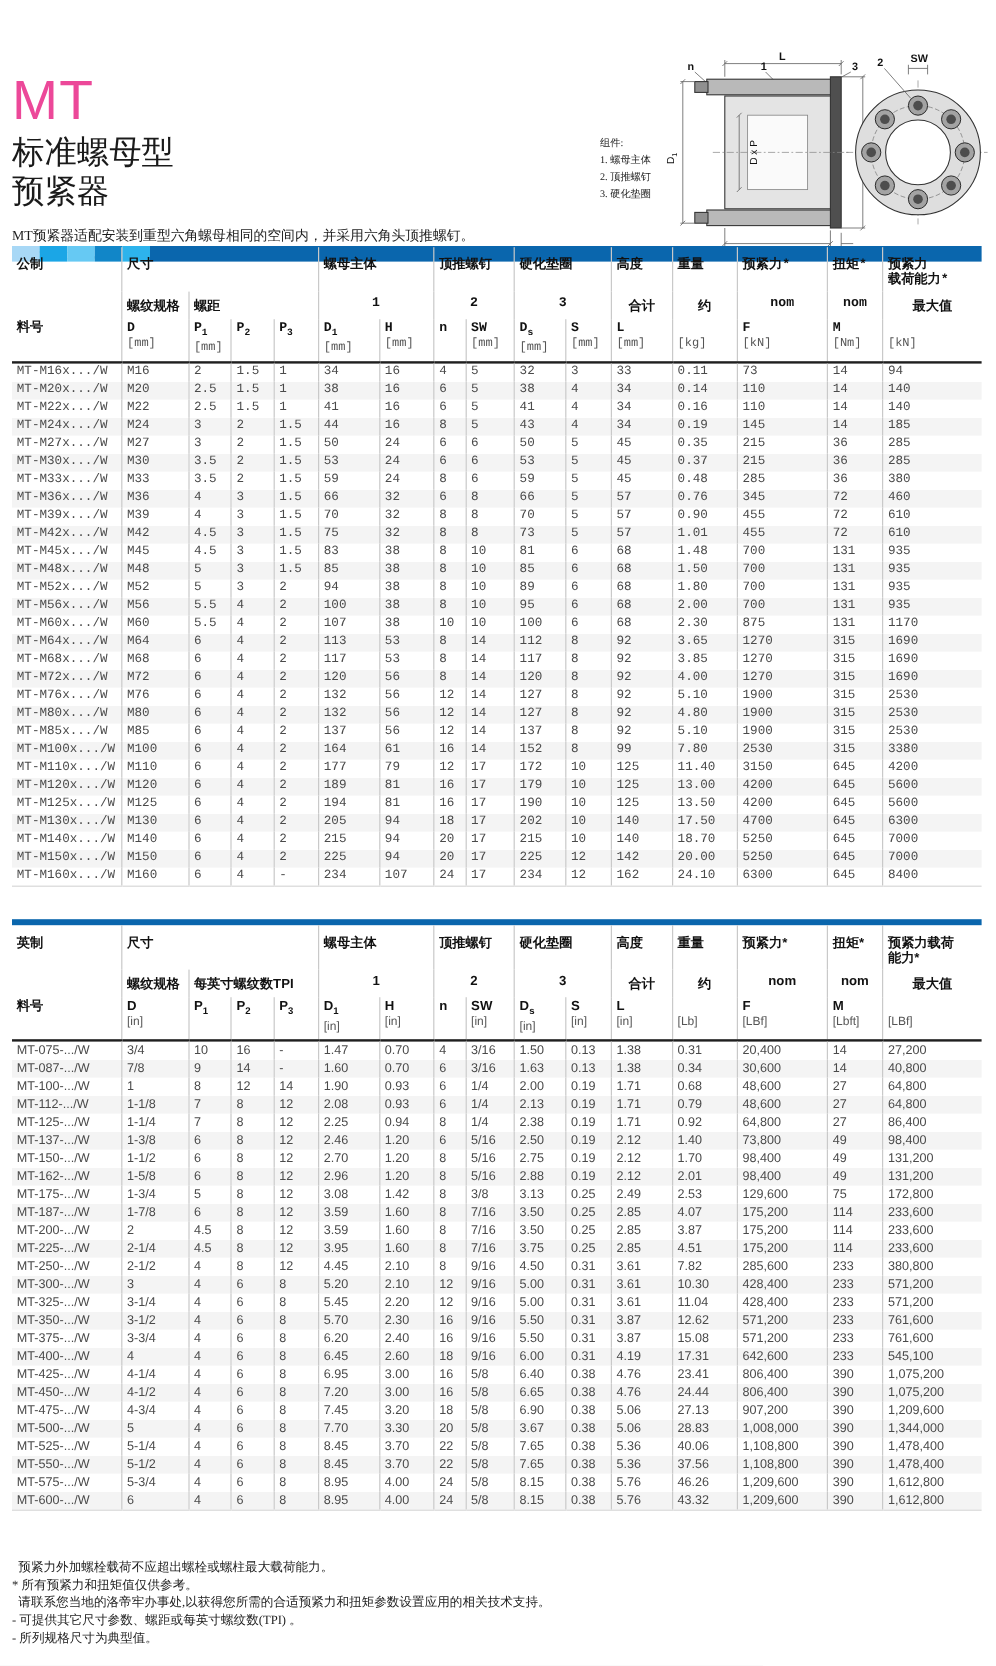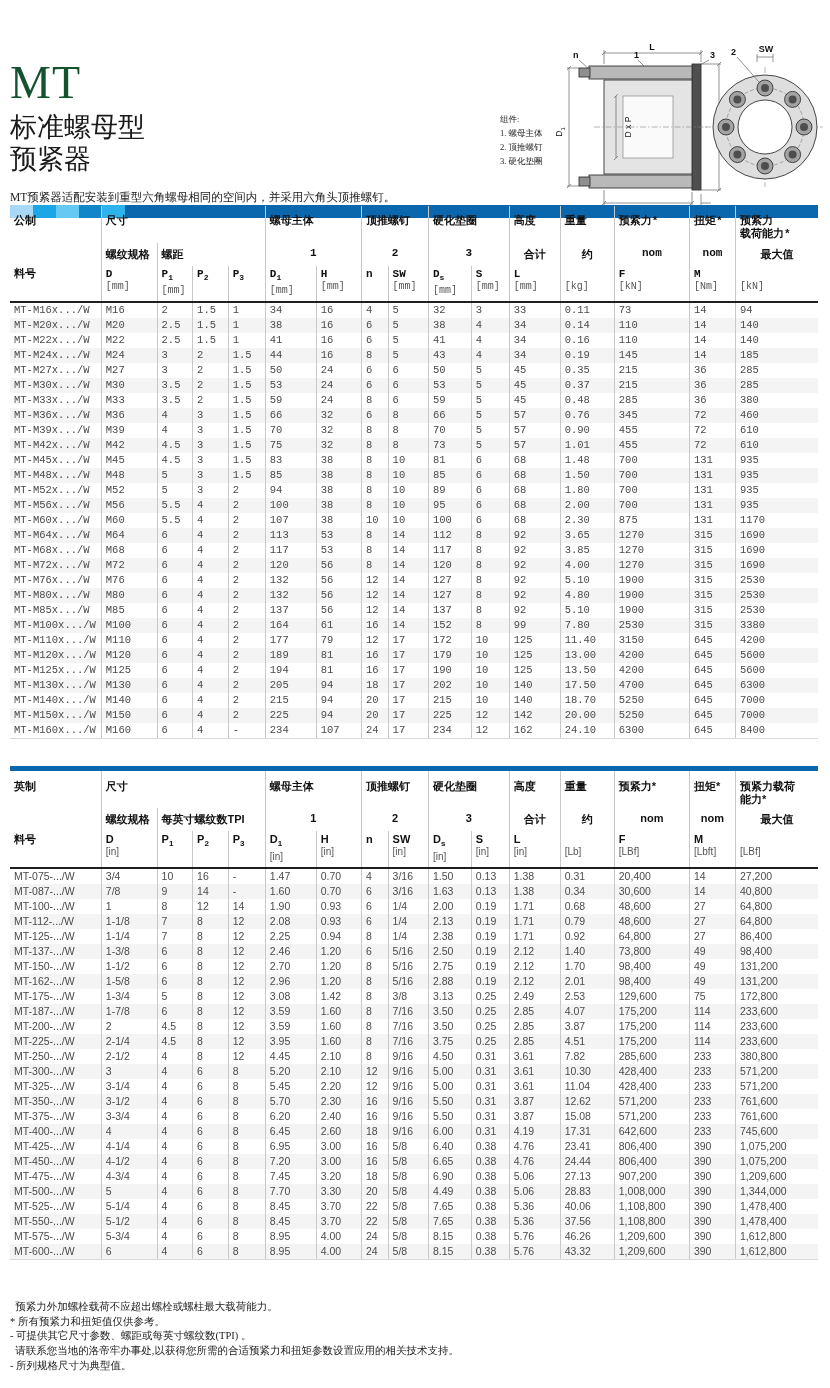--- a/index.html
+++ b/index.html
@@ -1,21 +1,21 @@
 <!DOCTYPE html>
 <html><head>
 <meta charset="utf-8">
 <style>
   * { margin:0; padding:0; box-sizing:border-box; }
   body { background:#e8e8e8; font-family:"Liberation Sans","DejaVu Sans",sans-serif; }
   #page { position:relative; width:830px; height:1388px; background:#ffffff; margin:0 auto; overflow:hidden; }
 
   
   .header-left { position:absolute; left:10px; top:60px; }
-  .brand-title { font-size:46px; font-weight:400; color:#14532d; letter-spacing:1px; line-height:1.0;font-family:Liberation Serif, serif; }
+  .brand-title { font-size:46px; font-weight:400; color:#ec4899; letter-spacing:1px; line-height:1.0; }
   .brand-subtitle { font-size:27px; font-weight:500; color:#1a1a1a; line-height:1.18; margin-top:6px; white-space:pre-line; }
   .page-desc { margin-top:14px; font-family:"Liberation Serif","DejaVu Serif",serif; font-size:11.5px; color:#1c1c1c; line-height:1.35; }
 
   
   .diagram { position:absolute; top:42px; right:6px; width:340px; height:180px; }
   .diagram svg { position:absolute; left:55px; top:0; }
   .diagram-legend { position:absolute; left:16px; top:70px; font-family:"Liberation Serif","DejaVu Serif",serif; font-size:8.5px; color:#222; line-height:1.65; }
   .lbl { font-size:8.5px; fill:#111; font-family:"Liberation Sans","DejaVu Sans",sans-serif; }
   .lblb { font-size:9px; font-weight:bold; fill:#111; font-family:"Liberation Sans","DejaVu Sans",sans-serif; }
   .dim { stroke:#666; stroke-width:0.7; fill:none; }
@@ -1260,21 +1260,21 @@
             <td>6.45</td>
             <td>2.60</td>
             <td>18</td>
             <td>9/16</td>
             <td>6.00</td>
             <td>0.31</td>
             <td>4.19</td>
             <td>17.31</td>
             <td>642,600</td>
             <td>233</td>
-            <td>745,600</td>
+            <td>545,100</td>
           </tr>
           <tr>
             <td>MT-425-.../W</td>
             <td>4-1/4</td>
             <td>4</td>
             <td>6</td>
             <td>8</td>
             <td>6.95</td>
             <td>3.00</td>
             <td>16</td>
@@ -1326,21 +1326,21 @@
           <tr>
             <td>MT-500-.../W</td>
             <td>5</td>
             <td>4</td>
             <td>6</td>
             <td>8</td>
             <td>7.70</td>
             <td>3.30</td>
             <td>20</td>
             <td>5/8</td>
-            <td>4.49</td>
+            <td>3.67</td>
             <td>0.38</td>
             <td>5.06</td>
             <td>28.83</td>
             <td>1,008,000</td>
             <td>390</td>
             <td>1,344,000</td>
           </tr>
           <tr>
             <td>MT-525-.../W</td>
             <td>5-1/4</td>
@@ -1413,18 +1413,18 @@
             <td>390</td>
             <td>1,612,800</td>
           </tr>
         </tbody>
       </table>
   </div>
 
   <div class="footnotes">
       <div>  预紧力外加螺栓载荷不应超出螺栓或螺柱最大载荷能力。</div>
       <div>* 所有预紧力和扭矩值仅供参考。</div>
+      <div>  请联系您当地的洛帝牢办事处,以获得您所需的合适预紧力和扭矩参数设置应用的相关技术支持。</div>
       <div>- 可提供其它尺寸参数、螺距或每英寸螺纹数(TPI) 。</div>
-      <div>  请联系您当地的洛帝牢办事处,以获得您所需的合适预紧力和扭矩参数设置应用的相关技术支持。</div>
       <div>- 所列规格尺寸为典型值。</div>
     </div>
 
 </div>
 
 </body></html>

